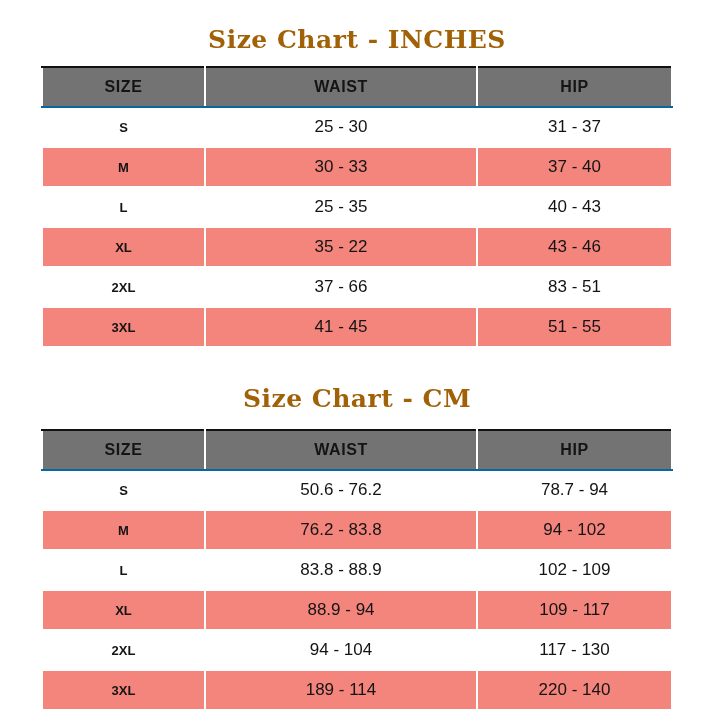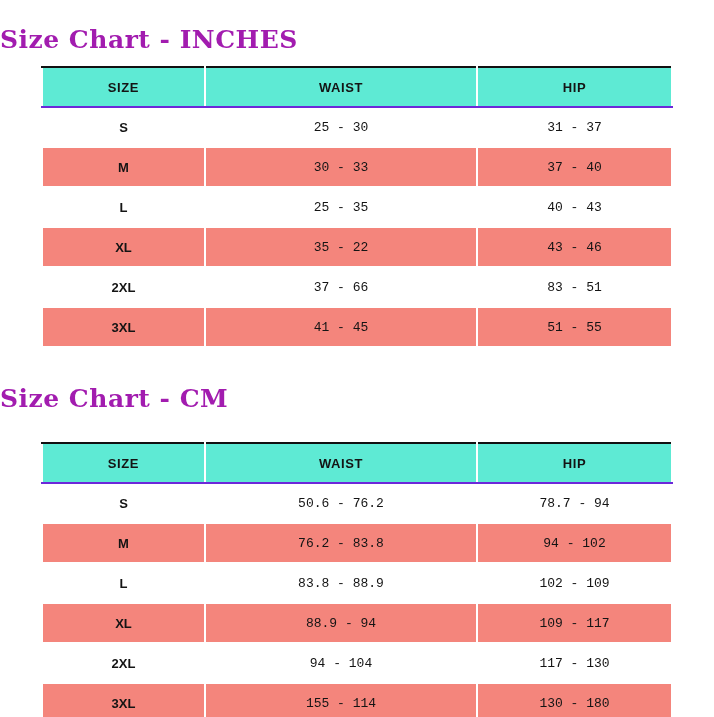--- a/index.html
+++ b/index.html
@@ -18,35 +18,35 @@
     width: 714px;
     height: 717px;
     box-sizing: border-box;
     padding: 0;
     position: relative;
   }
   .chart-block {
     width: 100%;
   }
   .chart-title {
-    text-align: left;
+    text-align: center;
     font-family: "DejaVu Serif", serif;
     font-weight: bold;
     font-size: 25px;
     letter-spacing: 0.5px;
-    color: #a21caf;
+    color: #a16207;
     margin: 0;
   }
   .block-one .chart-title {
     padding-top: 25px;
     padding-bottom: 12px;
   }
   .block-two .chart-title {
     padding-top: 22px;
-    padding-bottom: 29px;
+    padding-bottom: 16px;
   }
   table.size-table {
     border-collapse: collapse;
     width: 630px;
     margin: 0 auto;
     table-layout: fixed;
   }
   table.size-table col.col-size { width: 163px; }
   table.size-table col.col-waist { width: 272px; }
   table.size-table col.col-hip { width: 195px; }
@@ -56,43 +56,42 @@
     border: 2px solid #ffffff;
     height: 38px;
     text-align: center;
     vertical-align: middle;
     font-size: 13px;
     font-weight: bold;
     color: #141414;
     padding: 0;
   }
   table.size-table thead th {
-    background: #5eead4;
-    font-size: 13px;
+    background: #737373;
+    font-size: 16px;
     letter-spacing: 0.6px;
     border-top: 2px solid #111111;
-    border-bottom: 2px solid #6d28d9;
+    border-bottom: 2px solid #0369a1;
   }
   table.size-table thead tr th:first-child {
     border-left: 2px solid #ffffff;
   }
   table.size-table tbody tr.shaded td {
     background: #f4857c;
   }
   table.size-table tbody tr.plain td {
     background: #ffffff;
   }
   table.size-table tbody td.cell-size {
     font-weight: bold;
     font-size: 13px;
   }
   table.size-table tbody td.cell-val {
     font-weight: normal;
-    font-size: 13px;
-    font-family: Liberation Mono, monospace;
+    font-size: 17px;
   }
   table.size-table tbody tr.shaded td.cell-val {
     font-weight: normal;
   }
   .divider-spacer { height: 14px; }
 </style>
 </head>
 <body>
 
 <div class="page">
@@ -185,20 +184,20 @@
           <td class="cell-val">88.9 - 94</td>
           <td class="cell-val">109 - 117</td>
         </tr>
         <tr class="plain">
           <td class="cell-size">2XL</td>
           <td class="cell-val">94 - 104</td>
           <td class="cell-val">117 - 130</td>
         </tr>
         <tr class="shaded">
           <td class="cell-size">3XL</td>
-          <td class="cell-val">155 - 114</td>
-          <td class="cell-val">130 - 180</td>
+          <td class="cell-val">189 - 114</td>
+          <td class="cell-val">220 - 140</td>
         </tr>
       </tbody>
     </table>
   </div>
 
 </div>
 
 </body></html>

